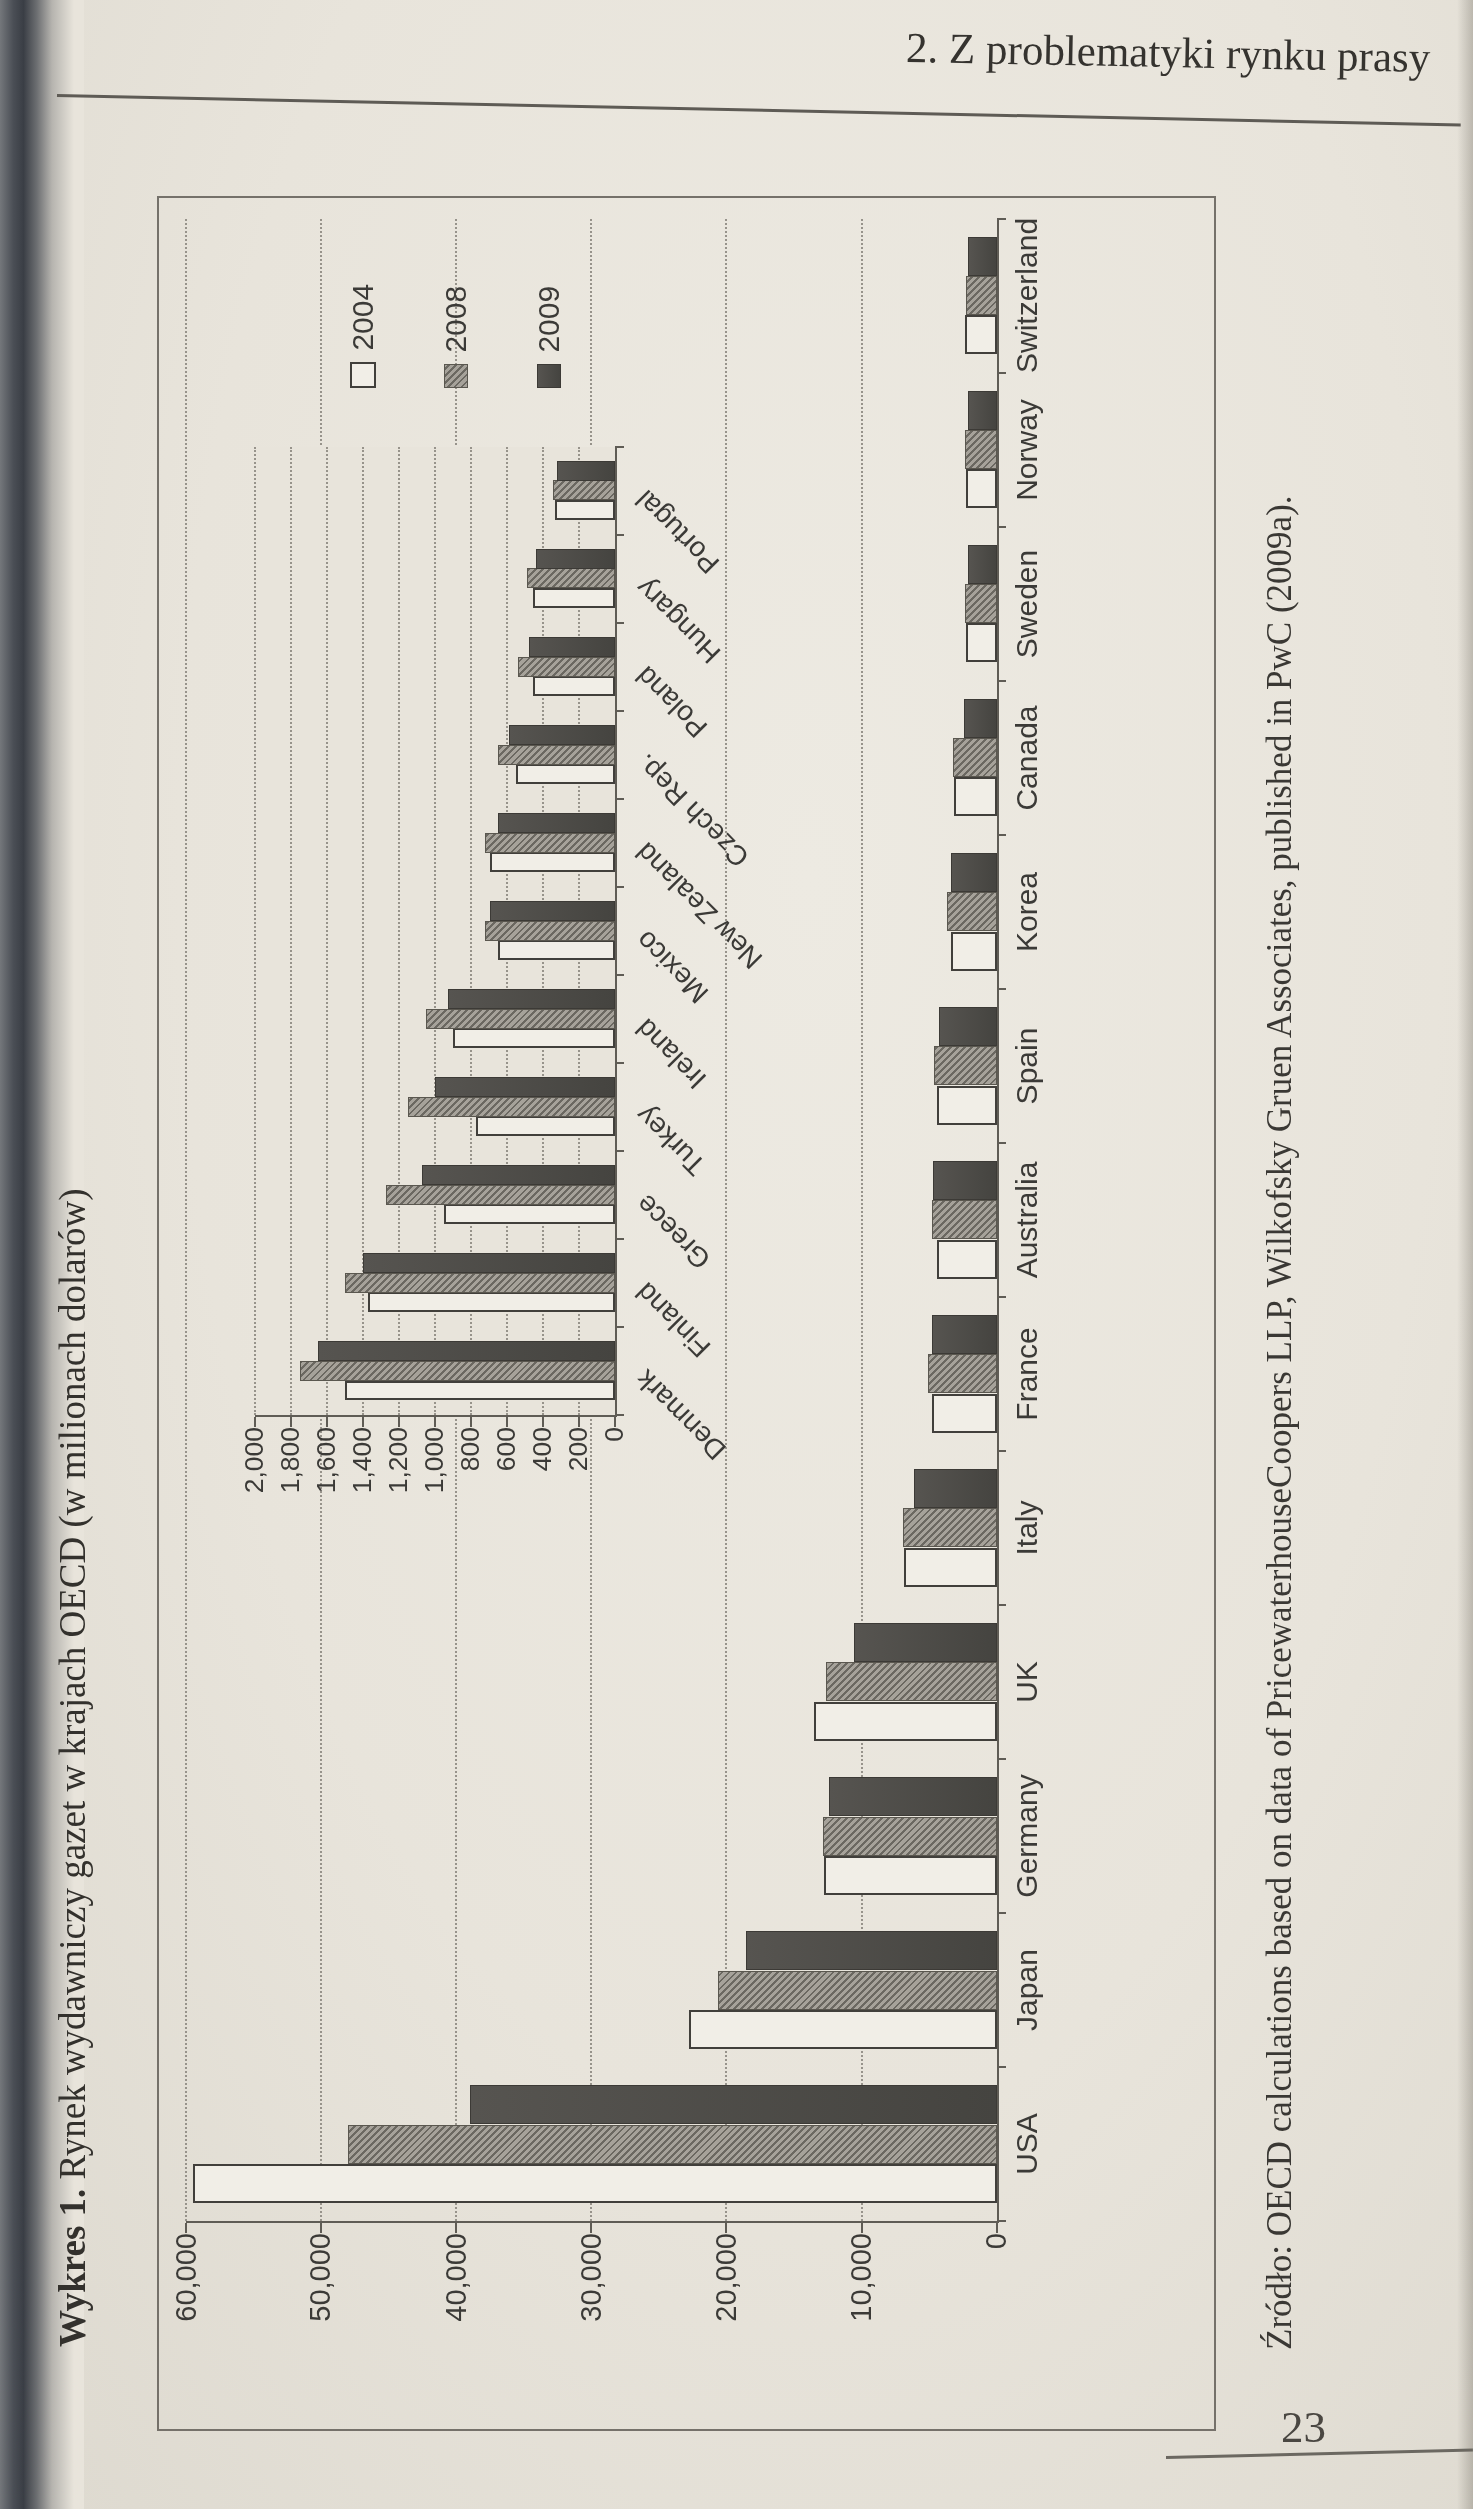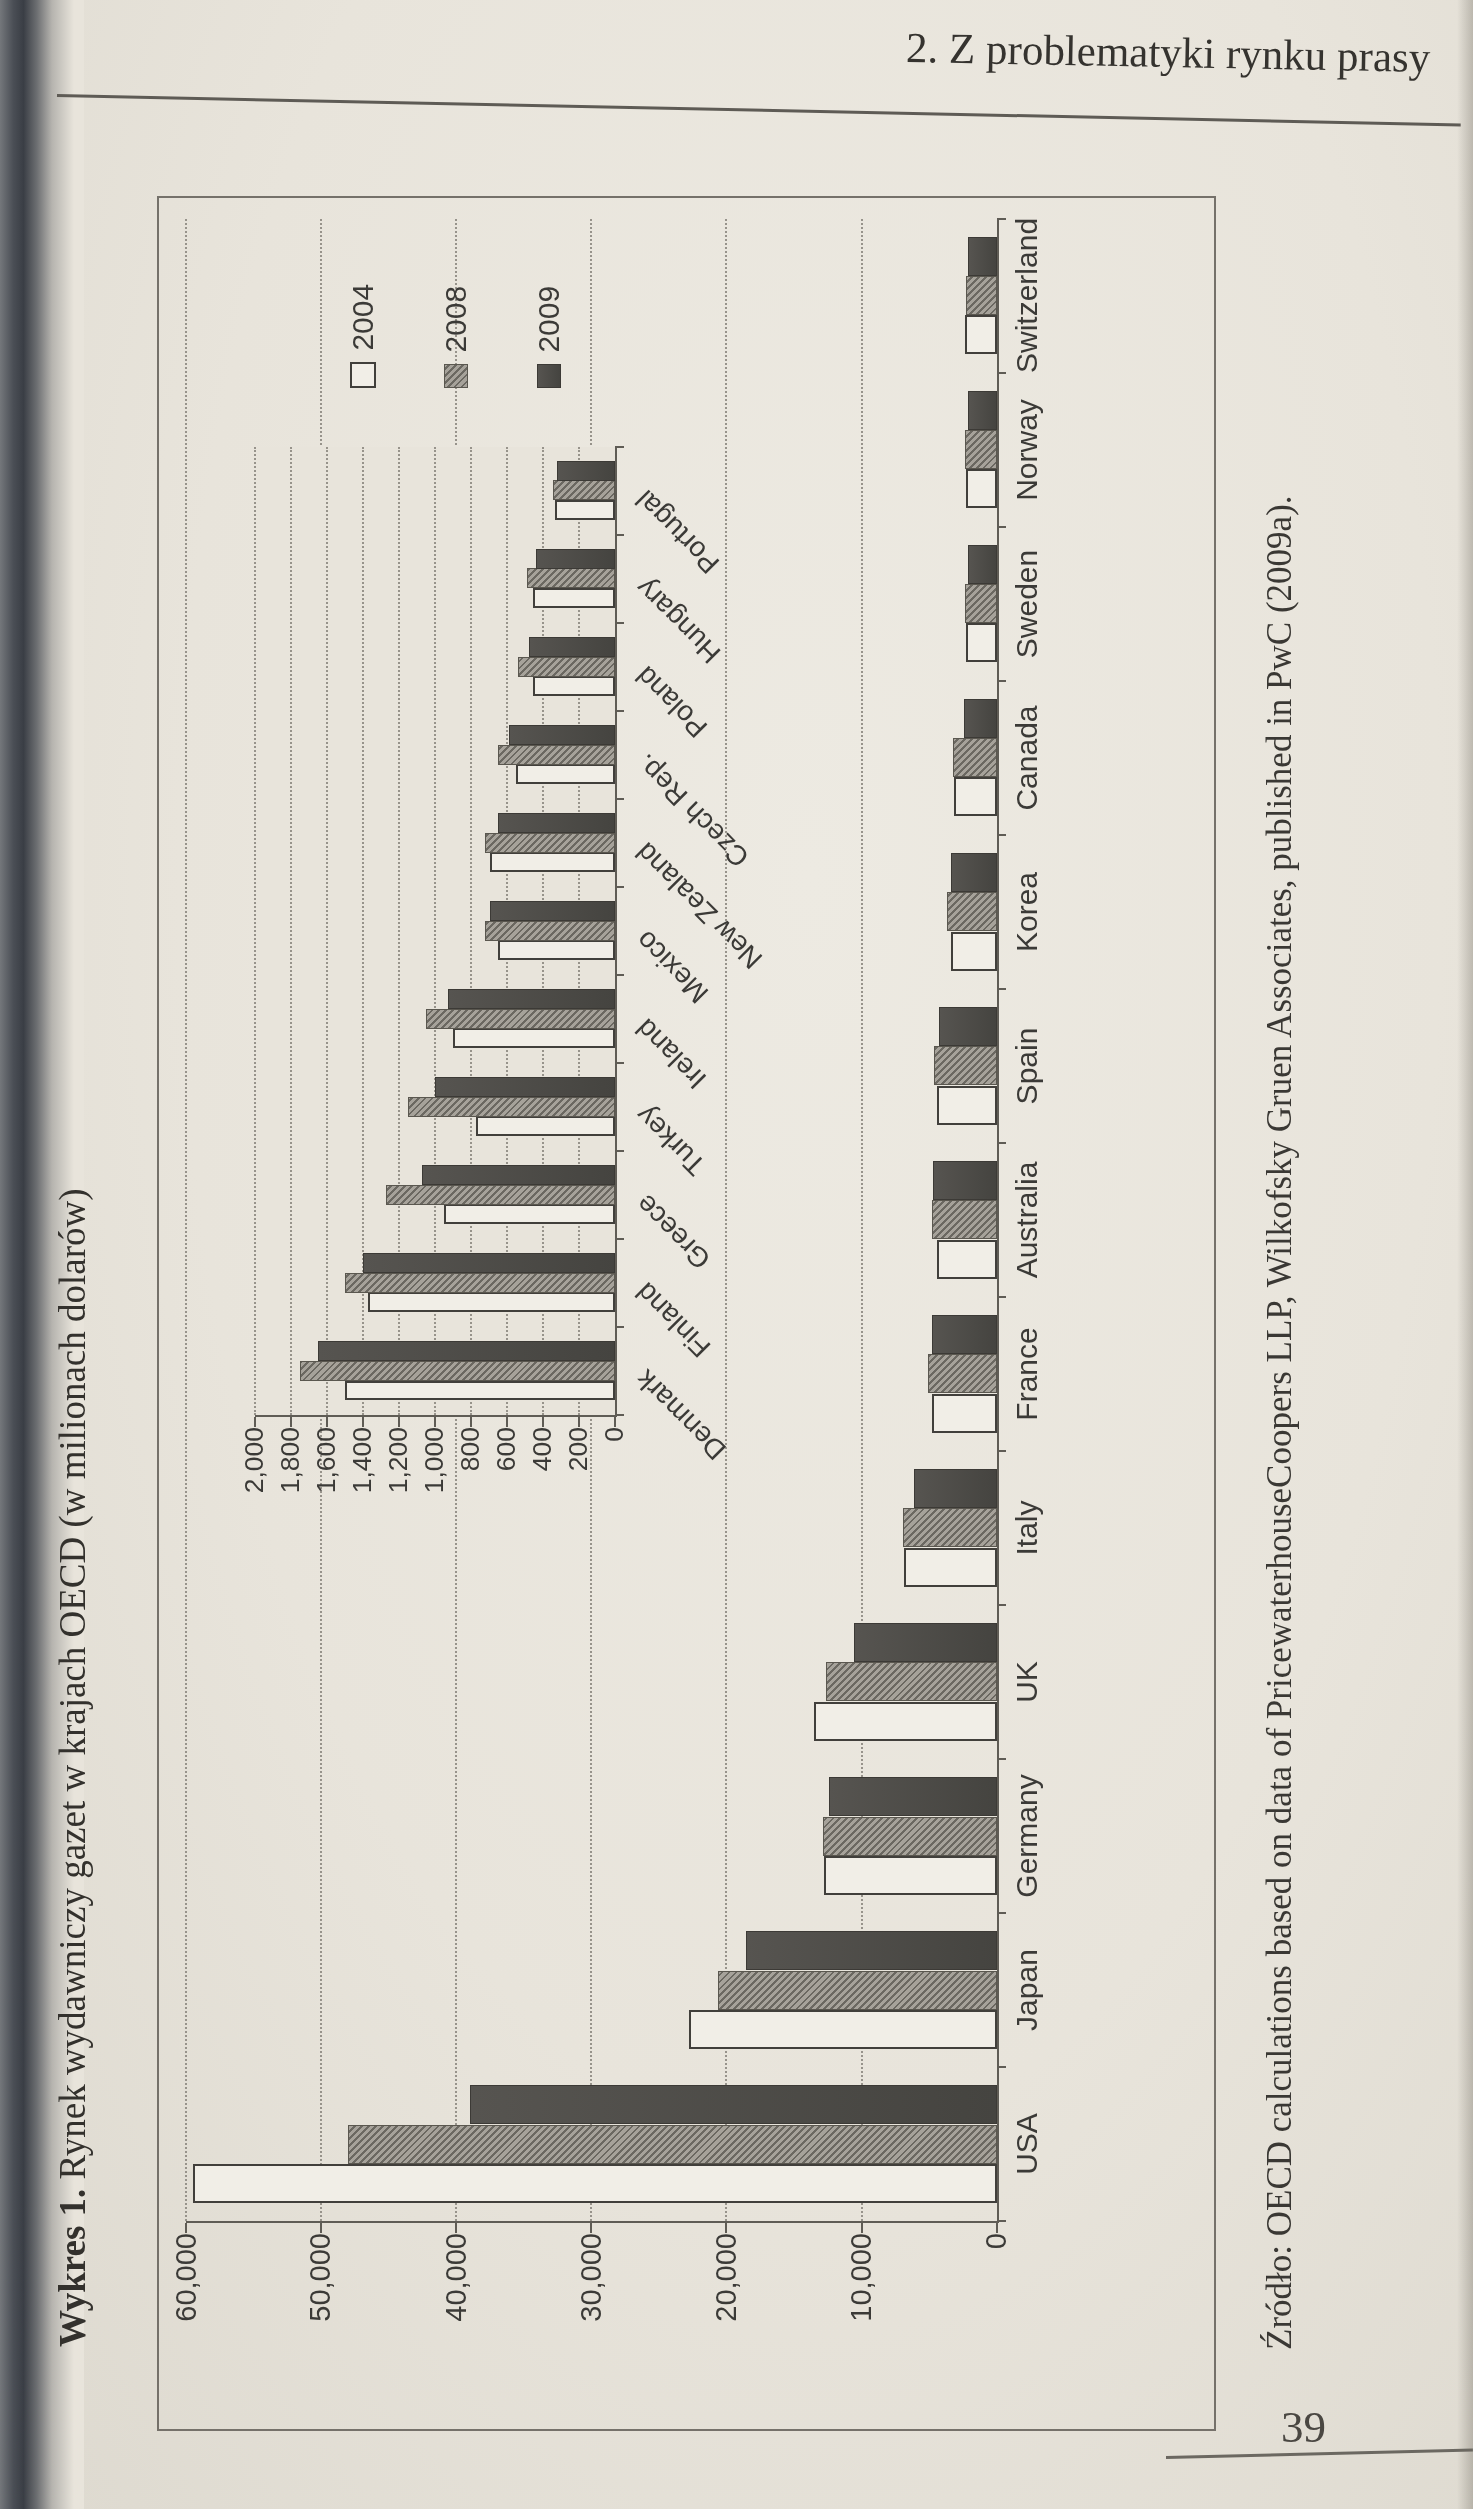--- a/index.html
+++ b/index.html
@@ -279,16 +279,16 @@
           <span class="legend-label">2008</span>
         </div>
         <div class="legend-item">
           <div class="swatch s2009"></div>
           <span class="legend-label">2009</span>
         </div>
       </div>
   </div>
 
   <div class="source">Źródło: OECD calculations based on data of PricewaterhouseCoopers LLP, Wilkofsky Gruen Associates, published in PwC (2009a).</div>
-  <div class="pageno">39</div>
+  <div class="pageno">23</div>
   <div class="bottom-rule"></div>
 </div>
 
 
 </body></html>

